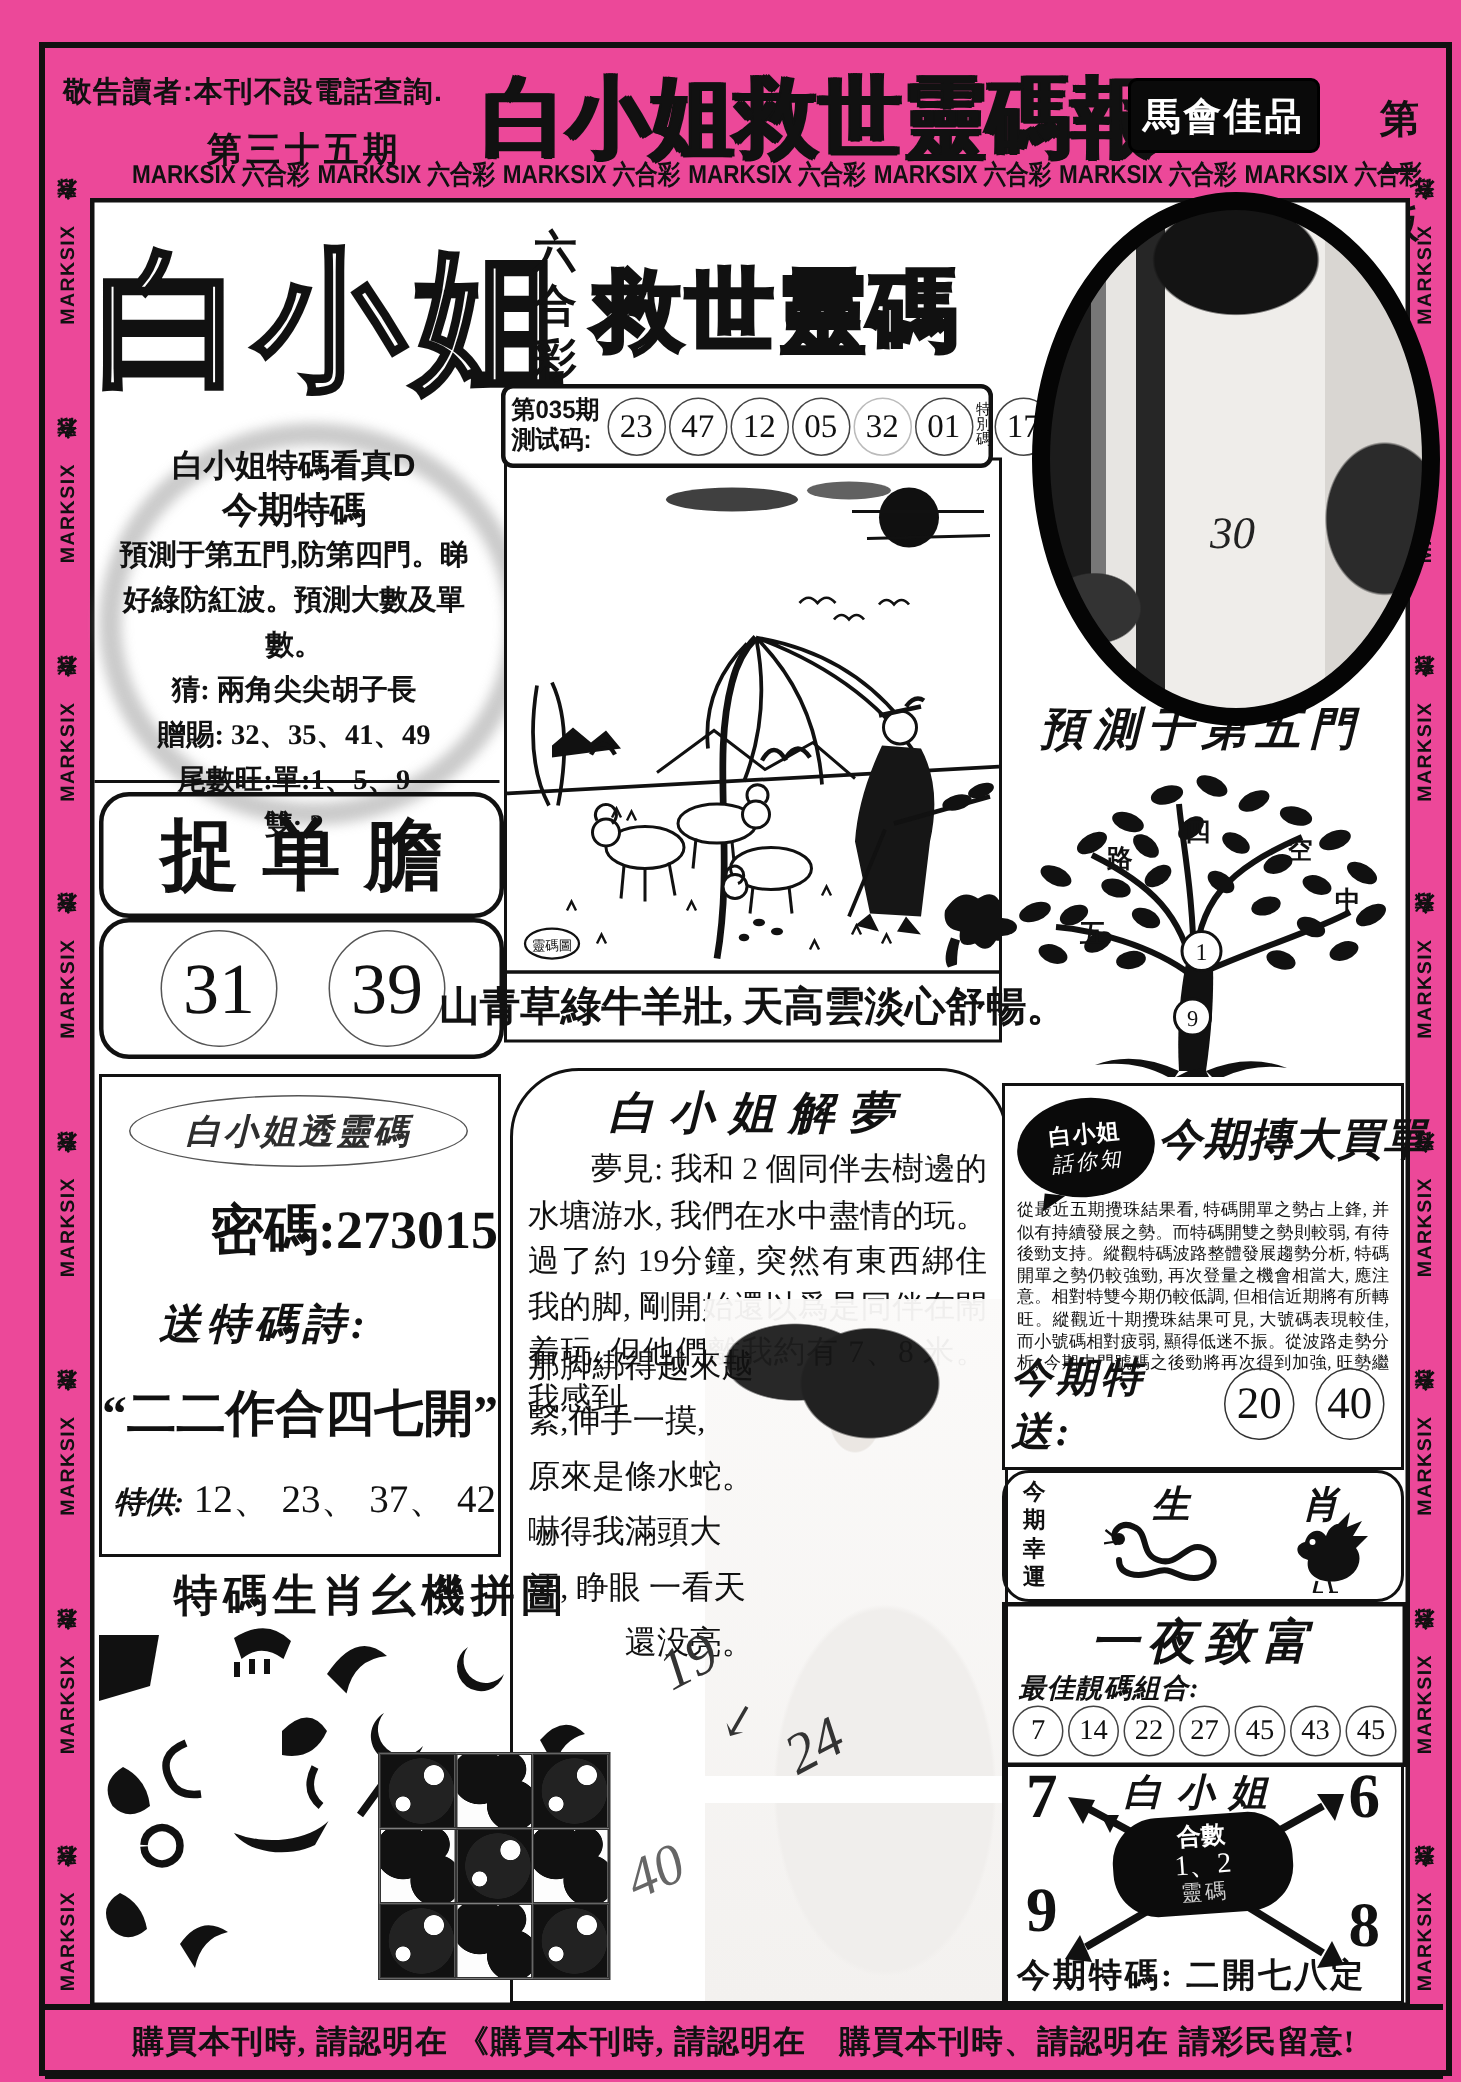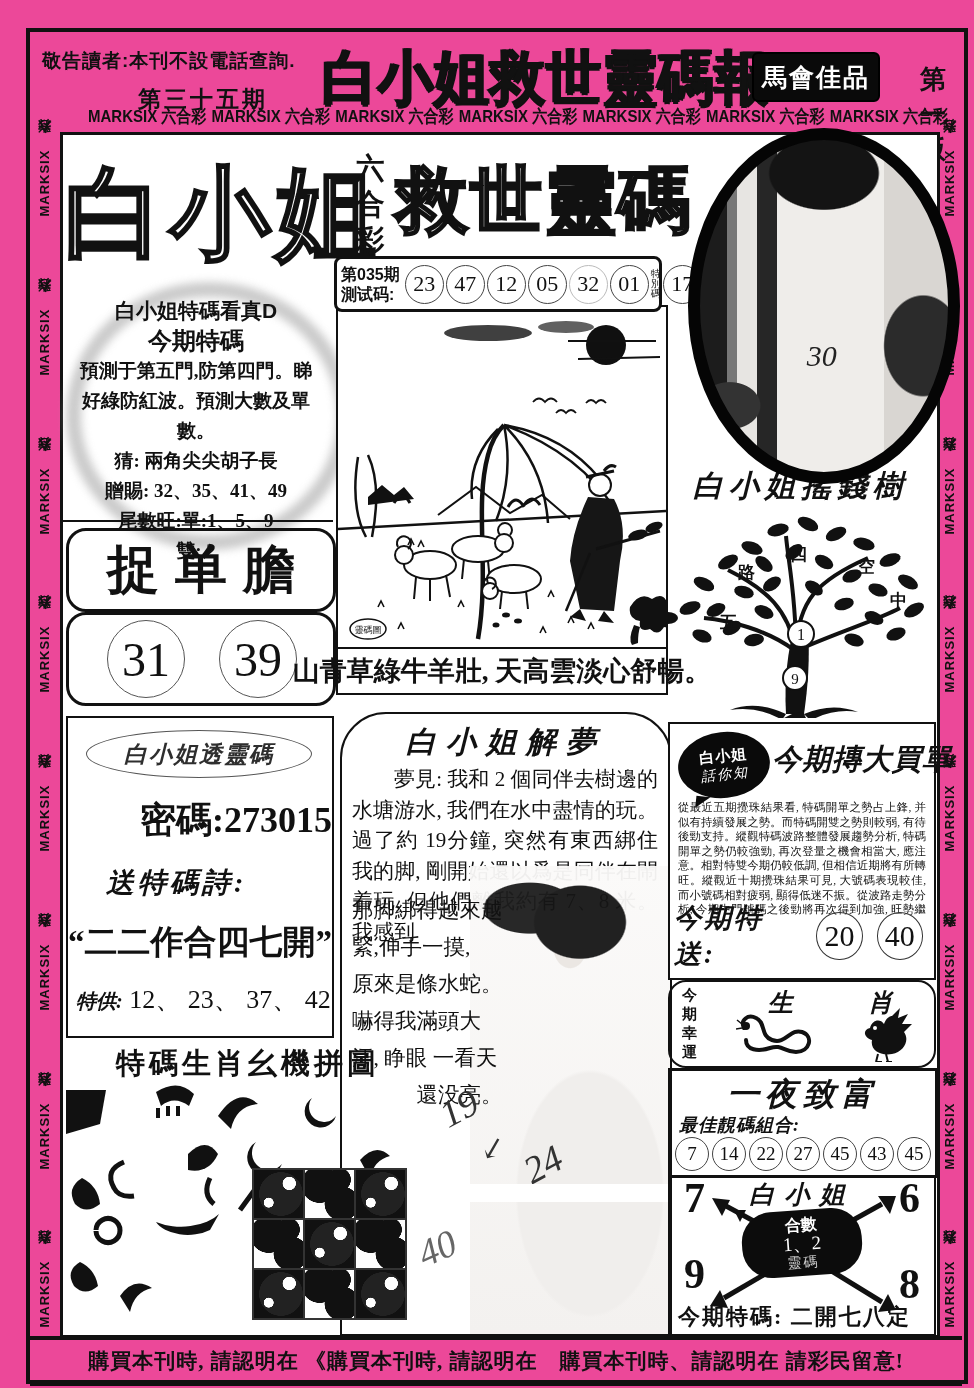--- a/index.html
+++ b/index.html
@@ -21,21 +21,21 @@
   .edition{left:920px;top:62px;font-size:26px;letter-spacing:2px;font-weight:bold;}
   .mk-row{left:88px;top:107px;width:860px;display:flex;justify-content:space-between;font-size:15px;font-weight:bold;}
   .mk-row span{white-space:nowrap;transform:scaleY(1.15);}
   .mk-strip{display:flex;flex-direction:column;justify-content:space-between;align-items:center;}
   .mk-strip span{writing-mode:vertical-rl;transform:rotate(180deg);font-size:13px;font-weight:bold;white-space:nowrap;letter-spacing:1px;}
 
   
   .t-outline{color:#fff;-webkit-text-stroke:2.6px #111;font-weight:800;font-family:"Liberation Serif",serif;white-space:nowrap;}
   .t1{left:64px;top:148px;font-size:100px;letter-spacing:6px;}
   .t2col{left:352px;top:150px;width:36px;font-size:29px;font-weight:bold;line-height:36px;text-align:center;}
-  .t3{left:396px;top:153px;font-size:72px;letter-spacing:2px;}
+  .t3{left:396px;top:168px;font-size:59px;letter-spacing:2px;}
 
   
   .oval-photo{left:688px;top:128px;width:248px;height:332px;border-radius:50%;border:12px solid #050505;
     overflow:hidden;z-index:6;background:
       radial-gradient(ellipse 90px 60px at 50% 10%, #141414 0 60%, transparent 62%),
       radial-gradient(ellipse 70px 90px at 90% 62%, #2b2b2b 0 55%, transparent 57%),
       radial-gradient(ellipse 60px 46px at 12% 80%, #333 0 50%, transparent 52%),
       linear-gradient(90deg,#1c1c1c 0 11%,#777 11% 15%,#e7e5e2 15% 23%,#262626 23% 31%,#efedea 31% 74%,#d9d6d2 74% 100%);}
   .oval-photo .num{position:absolute;left:43%;top:60%;font-size:30px;font-style:italic;color:#222;}
 
@@ -312,21 +312,21 @@
         <path d="M70,238 l3,-6 3,6 M80,240 l3,-6 3,6"></path>
         <path d="M120,300 l3,-6 3,6 M40,300 l3,-6 3,6 M60,322 l3,-6 3,6"></path>
         <path d="M210,290 l3,-6 3,6 M230,316 l3,-6 3,6 M250,322 l3,-6 3,6 M202,326 l3,-6 3,6"></path>
       </g>
       <ellipse cx="30" cy="322" rx="18" ry="10" fill="none" stroke="#111" stroke-width="1.5"></ellipse>
       <text x="30" y="326" font-size="9" text-anchor="middle" fill="#111">靈碼圖</text>
     </svg>
   </div>
   <div class="abs caption-box">山青草綠牛羊壯, 天高雲淡心舒暢。</div>
 
-  <div class="abs tree-title">白小姐搖錢樹</div>
+  <div class="abs tree-title">預測于第五門</div>
   <div class="abs tree-svg">
     <svg width="264" height="218" viewBox="0 0 264 218">
       <g stroke="#111" stroke-width="4" fill="none">
         <path d="M128,150 C120,110 100,90 60,70 M128,150 C130,100 150,80 200,58 M128,150 C128,96 120,60 118,36 M126,150 C100,130 60,120 36,118 M130,150 C170,132 210,120 232,108"></path>
       </g>
       <path d="M118,214 C116,180 120,150 126,128 L140,128 C142,158 140,186 136,214 Z" fill="#111"></path>
       <path d="M118,214 q-30,-14 -56,-4 q30,-4 52,10 M136,214 q28,-12 54,-2 q-26,-4 -50,10 M124,214 l-8,4 h24 l-6,-6" fill="#111"></path>
       <g fill="#111">
         <ellipse cx="60" cy="62" rx="11" ry="6" transform="rotate(-30 60 62)"></ellipse>
           <ellipse cx="84" cy="48" rx="11" ry="6" transform="rotate(20 84 48)"></ellipse>

